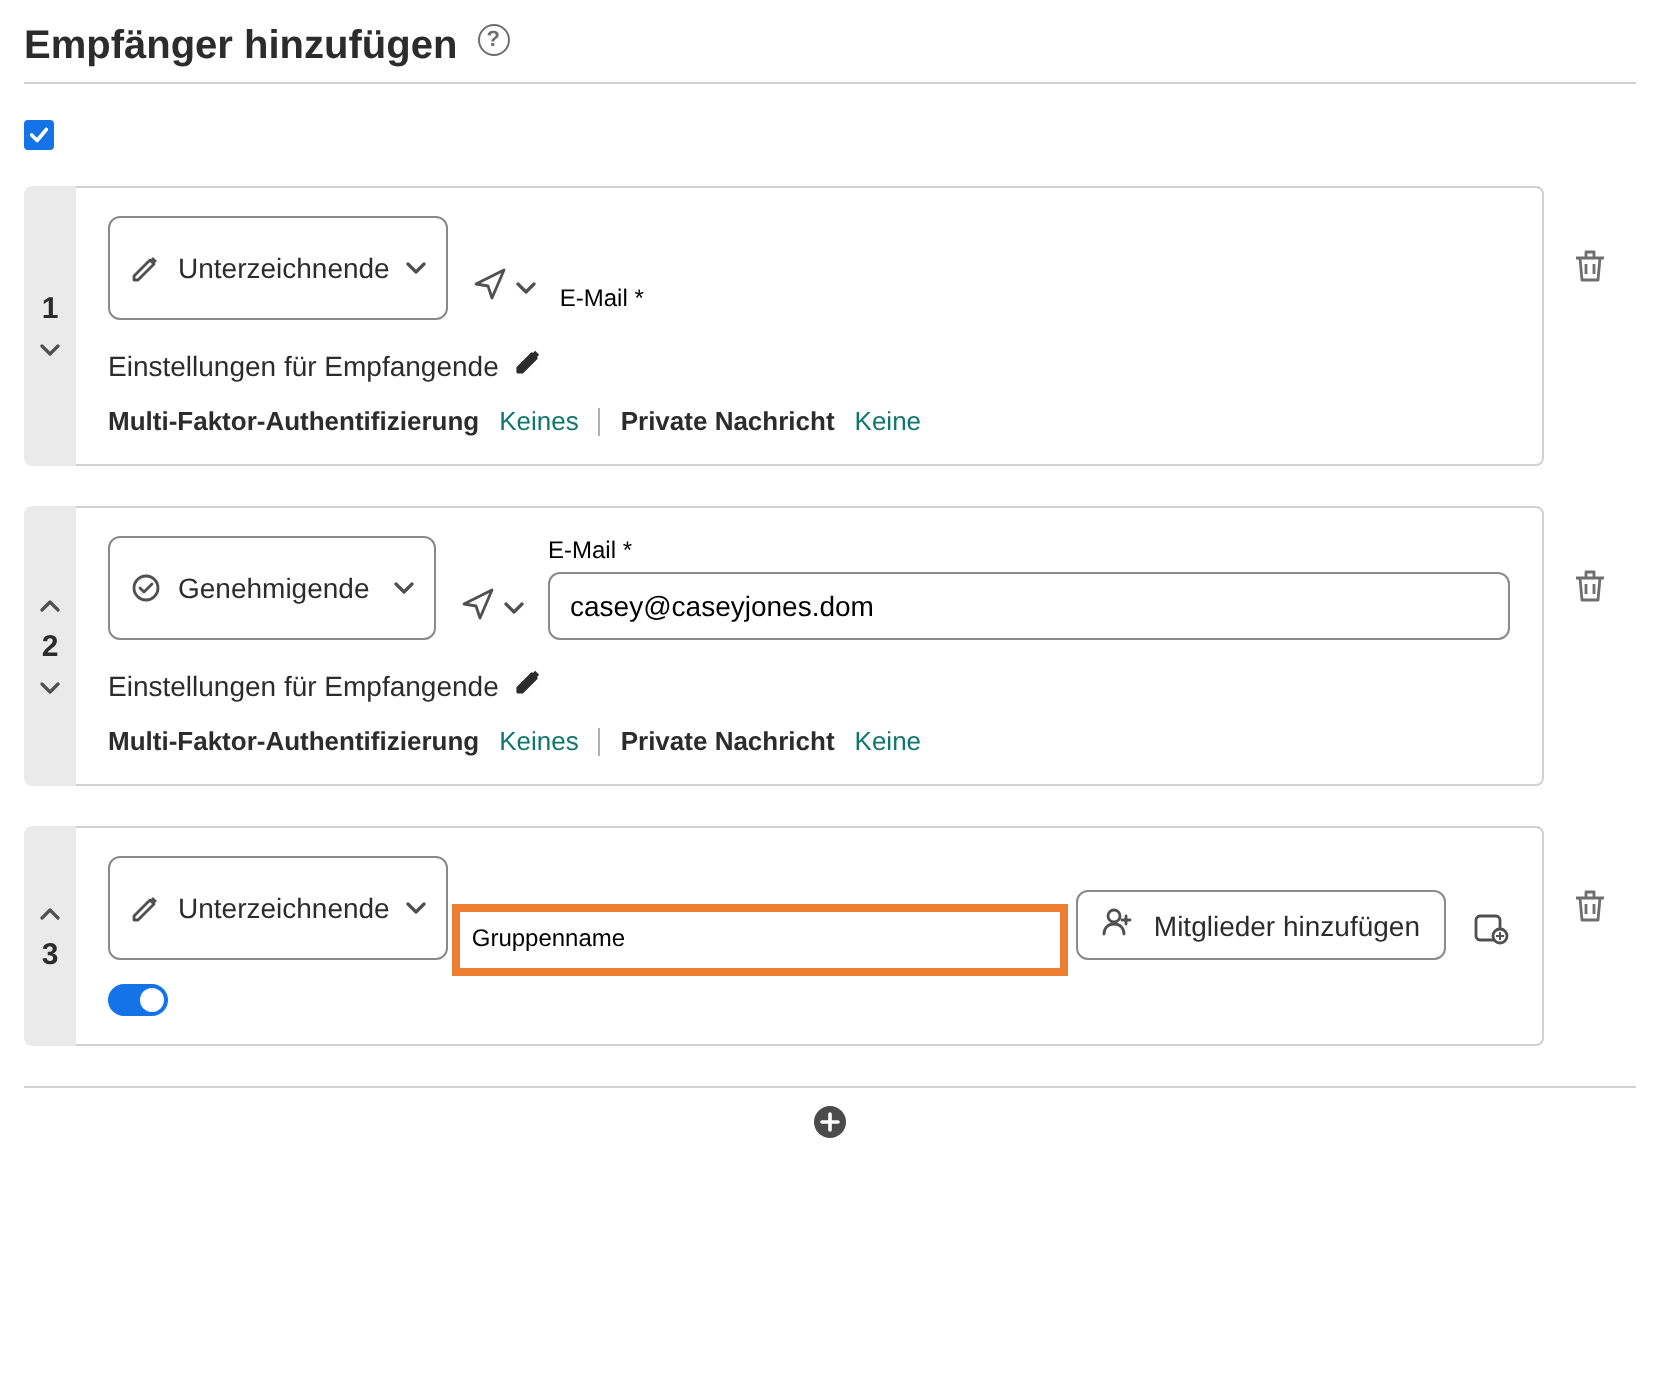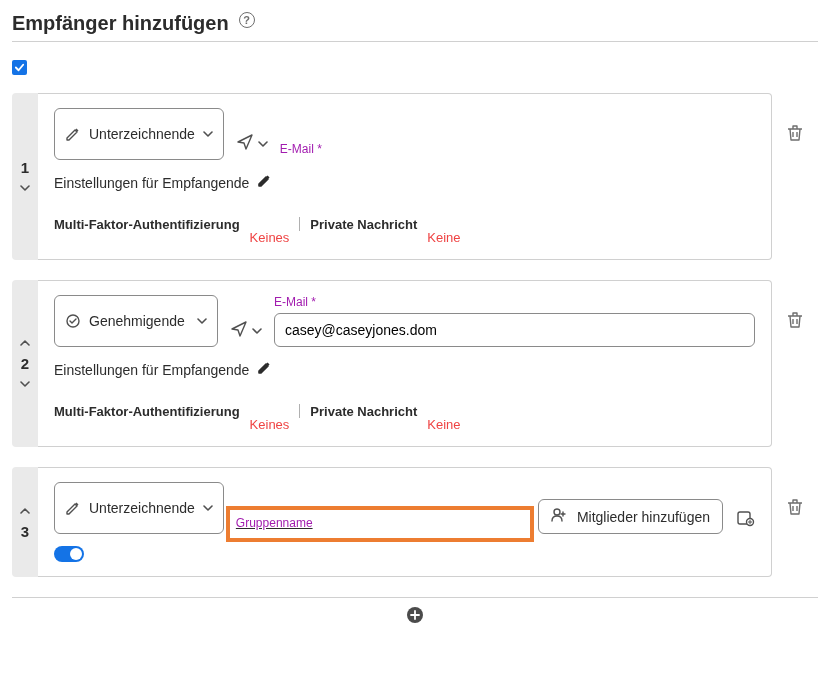--- a/index.html
+++ b/index.html
@@ -72,39 +72,39 @@
     min-width: 164px; font-size: 14px; cursor: pointer;
     justify-content: space-between;
   }
   .role-btn .left { display:flex; align-items:center; gap:8px; }
   .role-icon { width:16px; height:16px; display:flex; }
   .delivery {
     display: flex; align-items: center; gap: 4px; padding-bottom: 6px;
   }
   .delivery svg { width: 18px; height: 18px; }
   .field-wrap { flex: 1; display:flex; flex-direction:column; }
-  .field-label { font-size: 12px; color: #a21caf; margin-bottom: 4px; }
+  .field-label { font-size: 12px; color: #000000; margin-bottom: 4px; }
   .text-input {
     border: 1px solid #8a8a8a; border-radius: 6px; padding: 8px 10px;
     font-size: 14px; width: 100%;
   }
   .settings-row {
     display: flex; align-items: center; gap: 8px; font-weight: 400; font-size: 14px;
     margin-bottom: 12px;
   }
   .pencil svg { width: 14px; height: 14px; }
   .meta-row { display: flex; align-items: center; gap: 10px; font-size: 13px; }
   .meta-label { font-weight: 700; }
-  .meta-val { color: #ef4444; margin-top: 27px; }
+  .meta-val { color: #0f766e; }
   .meta-sep { width:1px; height:14px; background:#b0b0b0; }
   
   .row3 {
     display: flex; align-items: flex-end; gap: 12px; margin-bottom: 12px;
   }
-  .group-wrap { flex: 1; display:flex; flex-direction:column; position:relative;text-decoration:underline; }
+  .group-wrap { flex: 1; display:flex; flex-direction:column; position:relative; }
   .highlight-box {
     border: 4px solid #ed7d31; position:absolute; top:-10px; left:-10px; right:-8px; bottom:-8px;
     pointer-events:none;
   }
   .add-members-btn {
     display:flex; align-items:center; gap:10px;
     border:1px solid #8a8a8a; border-radius:6px; padding:7px 12px; font-size:14px;
     cursor:pointer;
   }
   .extra-icon { display:flex; padding-bottom:6px; }

